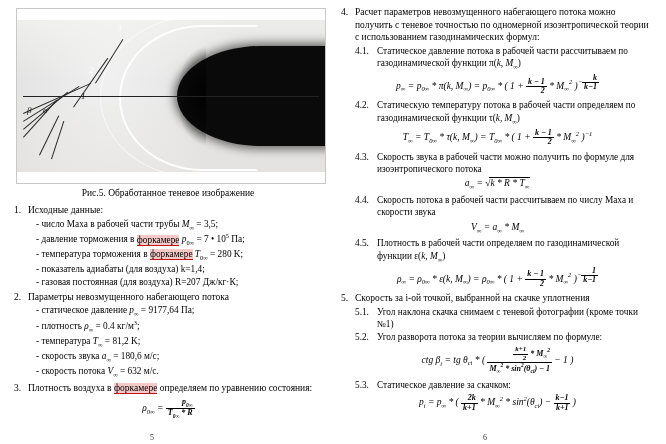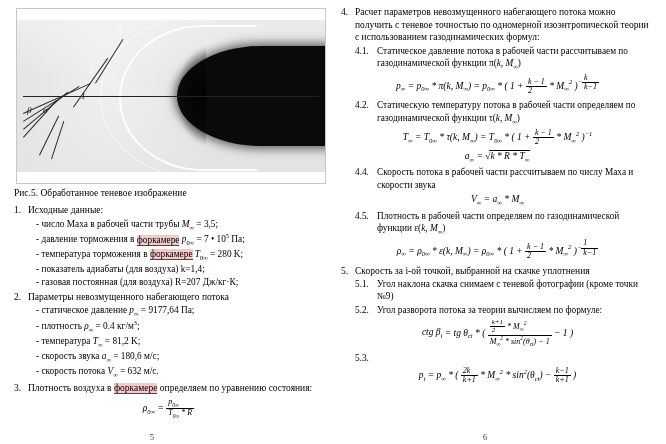--- a/index.html
+++ b/index.html
@@ -120,21 +120,21 @@
   }
   .fig-label {
     position: absolute;
     font-family: "Liberation Serif", serif;
     font-size: 9px;
     font-style: italic;
     color: #111;
   }
   .fig-label.light { color: #ffffff; }
   .fig-caption {
-    text-align: left;
+    text-align: center;
     font-size: 9.5px;
     margin: 4px 0 6px 0;
     width: 308px;
   }
   
   .lvl1 {
     font-size: 9.5px;
     line-height: 1.32;
     margin: 0 0 1px 0;
     display: flex;
@@ -167,23 +167,24 @@
   .eqn {
     text-align: center;
     font-size: 9.5px;
     font-style: italic;
     margin: 3px 0 4px 0;
     font-family: "Liberation Serif", serif;
   }
   .eqn .frac {
     display: inline-block;
     vertical-align: middle;
-    text-align: left;
+    text-align: right;
     font-size: 8px;
     line-height: 1.05;
+    font-weight: bold;
   }
   .eqn .frac .n { border-bottom: 1px solid #000; padding: 0 2px; display: block; }
   .eqn .frac .d { padding: 0 2px; display: block; }
   sub { font-size: 0.68em; }
   sup { font-size: 0.68em; }
   .ital { font-style: italic; }
   .spell-red {
     background: #f6c9c9;
     border-bottom: 1.3px solid #c01515;
     text-align: right;
@@ -314,20 +315,24 @@
     <div class="sub">
       <span class="num">4.2.</span>
       <span class="txt">Статическую температуру потока в рабочей части определяем по газодинамической функции τ(<span class="ital">k, M</span><sub>∞</sub>)</span>
     </div>
     <div class="eqn">
       <span class="ital">T</span><sub>∞</sub> = <span class="ital">T</span><sub>0∞</sub> * τ(<span class="ital">k, M</span><sub>∞</sub>) = <span class="ital">T</span><sub>0∞</sub> * ( 1 +
       <span class="frac"><span class="n"><span class="ital">k</span> − 1</span><span class="d">2</span></span>
       * <span class="ital">M</span><sub>∞</sub><sup>2</sup> )<sup>−1</sup>
     </div>
 
+    <div class="sub">
+      <span class="num">4.3.</span>
+      <span class="txt">Скорость звука в рабочей части можно получить по формуле для изоэнтропического потока</span>
+    </div>
     <div class="eqn">
       <span class="ital">a</span><sub>∞</sub> = √<span class="sqrt"><span class="ital">k</span> * <span class="ital">R</span> * <span class="ital">T</span><sub>∞</sub></span>
     </div>
 
     <div class="sub">
       <span class="num">4.4.</span>
       <span class="txt">Скорость потока в рабочей части рассчитываем по числу Маха и скорости звука</span>
     </div>
     <div class="eqn">
       <span class="ital">V</span><sub>∞</sub> = <span class="ital">a</span><sub>∞</sub> * <span class="ital">M</span><sub>∞</sub>
@@ -343,38 +348,39 @@
       * <span class="ital">M</span><sub>∞</sub><sup>2</sup> )<sup>−<span class="frac"><span class="n">1</span><span class="d"><span class="ital">k</span>−1</span></span></sup>
     </div>
 
     <div class="lvl1" style="margin-top:2px;">
       <span class="num">5.</span>
       <span class="txt">Скорость за i-ой точкой, выбранной на скачке уплотнения</span>
     </div>
 
     <div class="sub">
       <span class="num">5.1.</span>
-      <span class="txt">Угол наклона скачка снимаем с теневой фотографии (кроме точки №9)</span>
+      <span class="txt">Угол наклона скачка снимаем с теневой фотографии (кроме точки №1)</span>
     </div>
 
     <div class="sub">
       <span class="num">5.2.</span>
       <span class="txt">Угол разворота потока за теории вычисляем по формуле:</span>
     </div>
     <div class="eqn">
       <span class="ital">ctg β<sub>i</sub></span> = <span class="ital">tg θ</span><sub>сi</sub> * (
       <span class="frac">
         <span class="n"><span class="frac" style="font-size:7px;"><span class="n"><span class="ital">k</span>+1</span><span class="d">2</span></span> * <span class="ital">M</span><sub>∞</sub><sup>2</sup></span>
         <span class="d"><span class="ital">M</span><sub>∞</sub><sup>2</sup> * sin<sup>2</sup>(θ<sub>сi</sub>) − 1</span>
       </span>
       − 1 )
     </div>
 
     <div class="sub">
       <span class="num">5.3.</span>
+      <span class="txt">Статическое давление за скачком:</span>
     </div>
     <div class="eqn">
       <span class="ital">p<sub>i</sub></span> = <span class="ital">p</span><sub>∞</sub> * (
       <span class="frac"><span class="n">2<span class="ital">k</span></span><span class="d"><span class="ital">k</span>+1</span></span>
       * <span class="ital">M</span><sub>∞</sub><sup>2</sup> * sin<sup>2</sup>(θ<sub>сi</sub>) −
       <span class="frac"><span class="n"><span class="ital">k</span>−1</span><span class="d"><span class="ital">k</span>+1</span></span>
       )
     </div>
 
     <div class="pagenum right">6</div>

